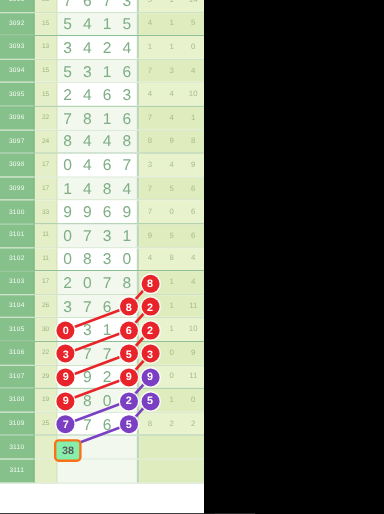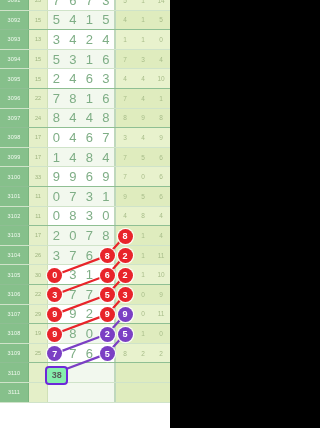--- a/index.html
+++ b/index.html
@@ -25,21 +25,21 @@
   .sep-strong{border-bottom:1px solid #8fbf93 !important;}
   .mark{position:absolute;width:15px;height:15px;border-radius:50%;
         display:flex;align-items:center;justify-content:center;
         font-size:9px;color:#fff;font-weight:bold;z-index:6;
         box-shadow:0 0 0 1.2px rgba(255,255,255,.85);}
   .mark.red{background:#e8242a;}
   .mark.purple{background:#7b3fc4;}
   .boxmark{position:absolute;width:19px;height:15px;border-radius:4px;
            display:flex;align-items:center;justify-content:center;
            font-size:9px;font-weight:bold;color:#5a5a5a;background:#86efac;
-           border:2px solid #6d28d9;z-index:7;}
+           border:2px solid #f97316;z-index:7;}
   #lines{position:absolute;left:0;top:0;width:170px;height:428px;z-index:5;pointer-events:none;}
   #blackbar{position:absolute;right:0;top:0;width:9px;height:428px;background:#000;z-index:20;}
 </style>
 </head>
 <body>
 
 <div id="app">
   <div id="grid">
       <div class="row" style="top: -9px; height: 19.6px;">
         <div class="c-label">3091</div>

